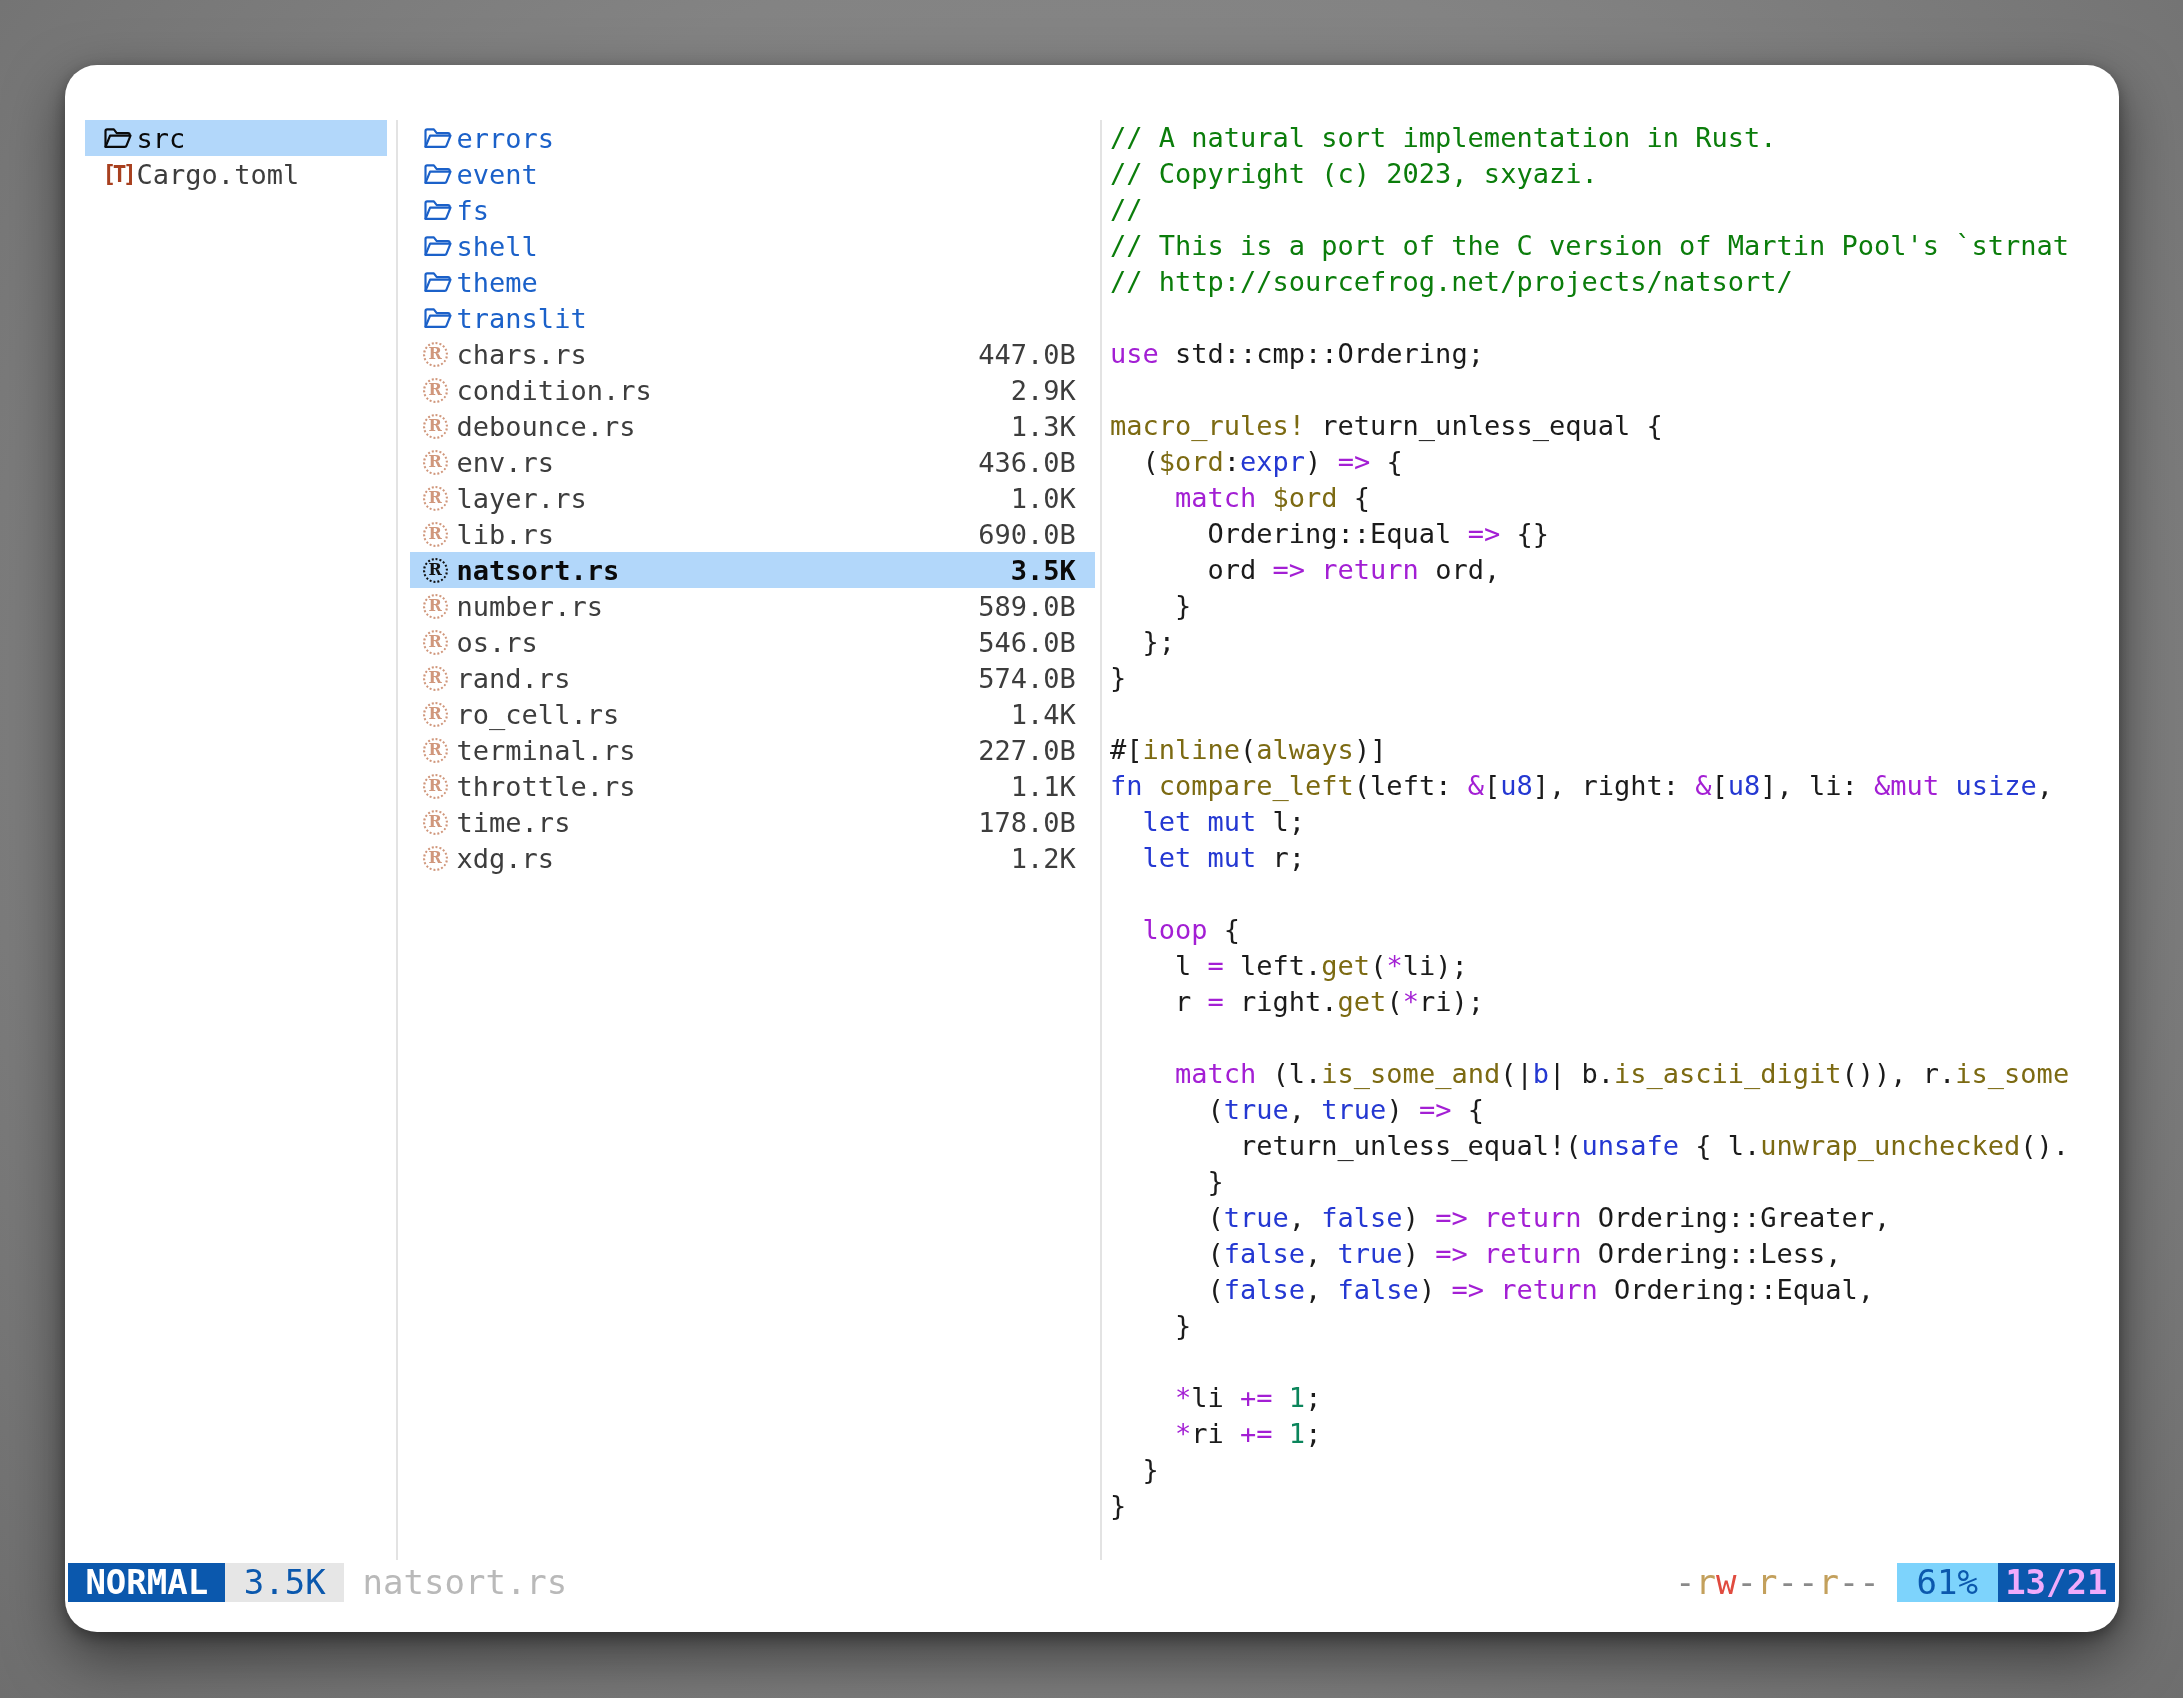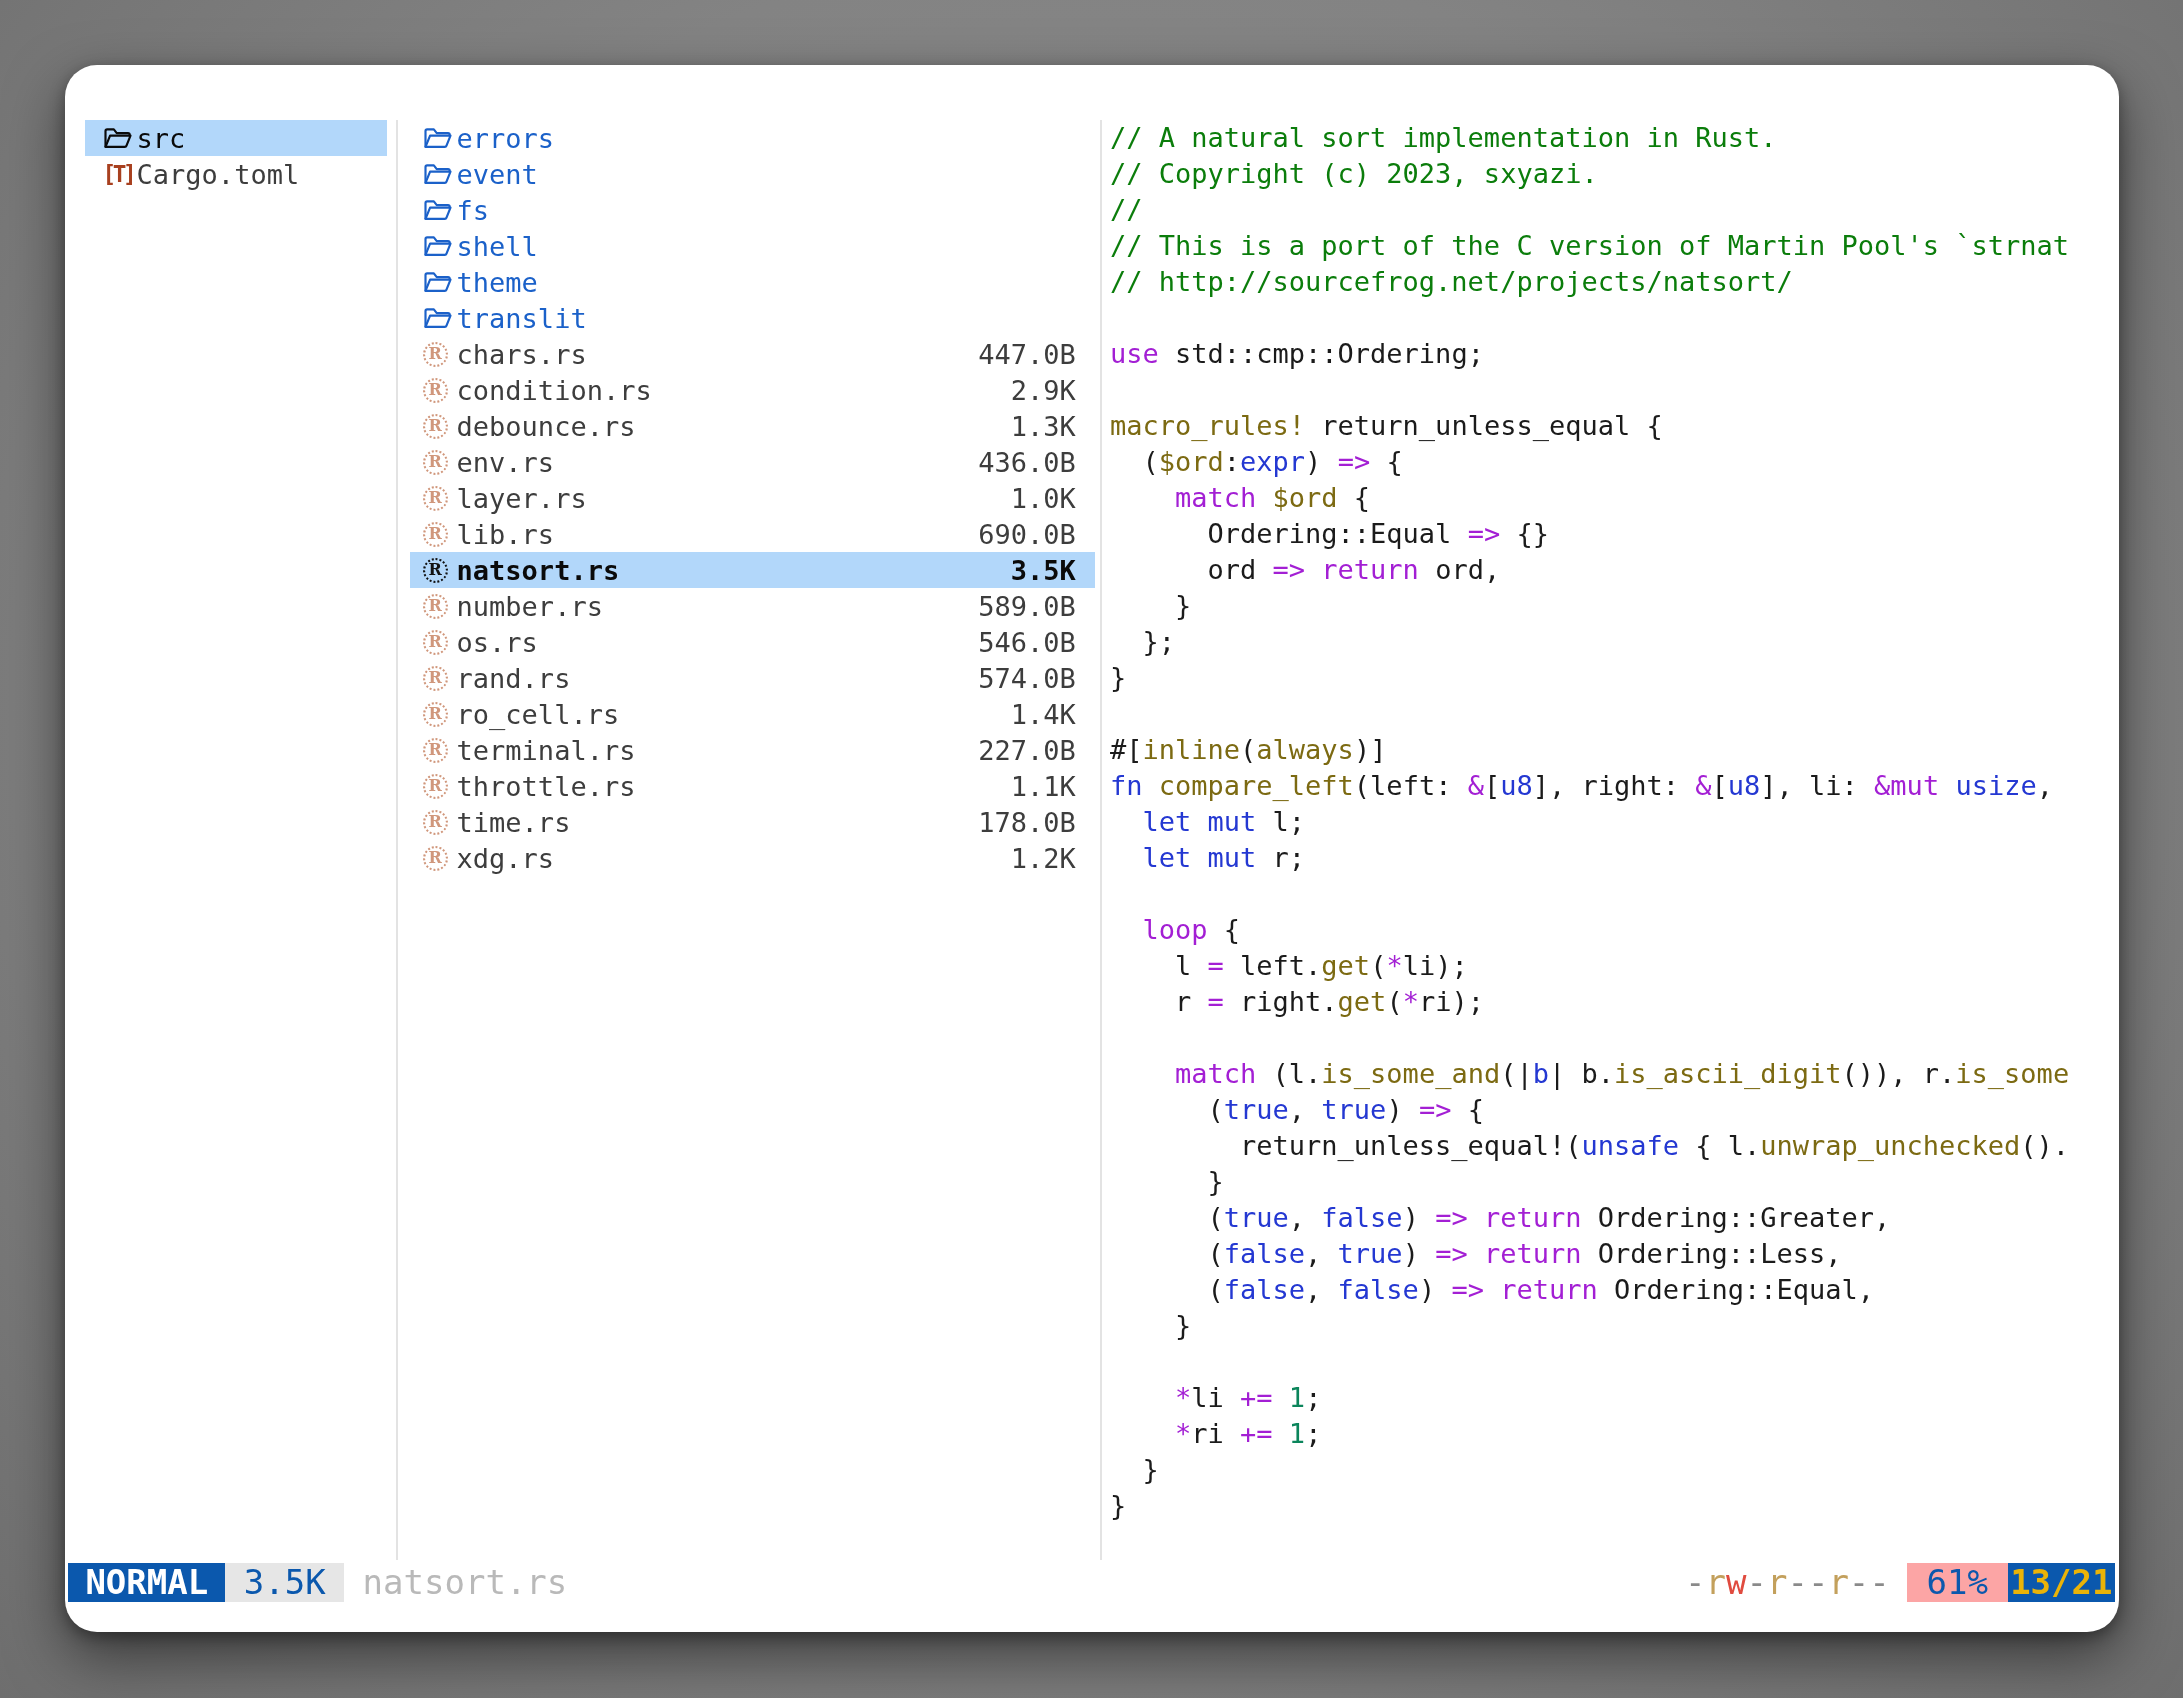--- a/index.html
+++ b/index.html
@@ -40,22 +40,22 @@
   
   .sb{position:absolute;left:3.4px;right:4.2px;top:1498px;height:39px;display:flex;align-items:stretch;
       font-size:34px;line-height:39px;white-space:pre;}
   .sb-left{display:flex;}
   .sb-right{margin-left:auto;display:flex;align-items:stretch;}
   .mode-badge{background:#0b58ad;color:#fff;font-weight:bold;padding:0 17px;}
   .size-chip{background:#e6e6e6;color:#0b58ad;padding:0 18.5px;}
   .sb-fname{color:#b9b9b9;margin-left:18.5px;}
   .perms{color:#8a8a8a;margin-right:17px;}
   .perms .read{color:#c3a05c;} .perms .write{color:#e04b3f;} .perms .dim{color:#8a8a8a;}
-  .pct-chip{background:#fca5a5;color:#0b58ad;width:101px;text-align:center;}
-  .pos-chip{background:#0b58ad;color:#eab308;font-weight:bold;width:107px;text-align:center;}
+  .pct-chip{background:#7dd3fc;color:#0b58ad;width:101px;text-align:center;}
+  .pos-chip{background:#0b58ad;color:#f0abfc;font-weight:bold;width:117px;text-align:center;}
 </style>
 </head>
 <body>
 
 <div class="stage">
   <div class="window">
 
     <div class="pane pane-parent" id="parent-pane">
         <div class="row folder sel">
           <span class="icon">

